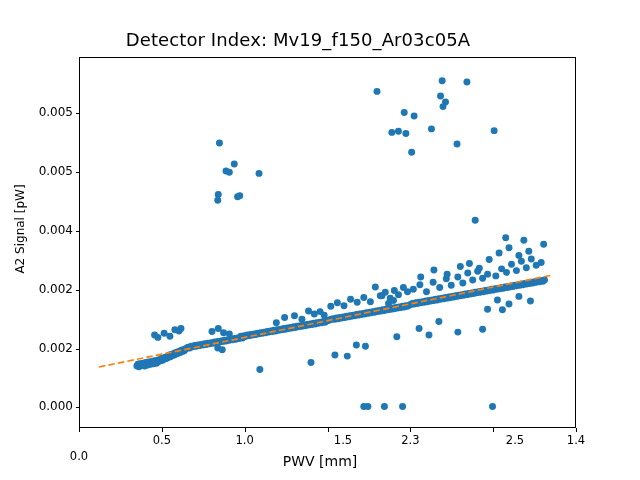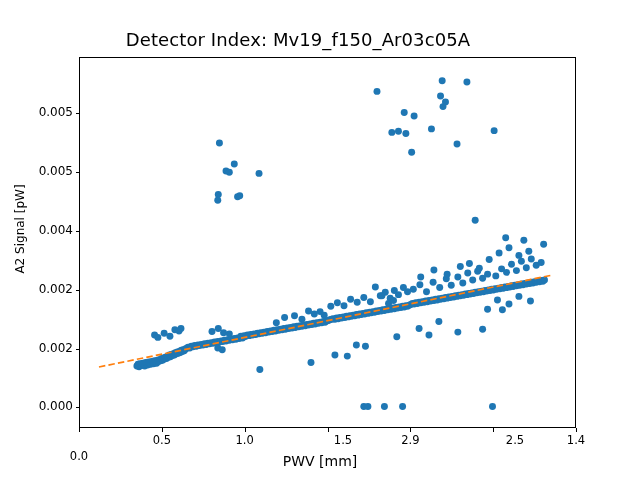--- a/index.html
+++ b/index.html
@@ -518,21 +518,21 @@
       <div class="tick-label-y" style="top: 281.611px;">0.002</div>
       <div class="tick-label-y" style="top: 222.722px;">0.004</div>
       <div class="tick-label-y" style="top: 163.833px;">0.005</div>
       <div class="tick-label-y" style="top: 104.944px;">0.005</div>
     </div>
   <div id="x-tick-labels">
       <div class="tick-label-x" style="left: 79px; margin-top: 16px;">0.0</div>
       <div class="tick-label-x" style="left: 161.833px;">0.5</div>
       <div class="tick-label-x" style="left: 244.667px;">1.0</div>
       <div class="tick-label-x" style="left: 343px;">1.5</div>
-      <div class="tick-label-x" style="left: 410.333px;">2.9</div>
+      <div class="tick-label-x" style="left: 410.333px;">2.3</div>
       <div class="tick-label-x" style="left: 515px;">2.5</div>
       <div class="tick-label-x" style="left: 576px;">1.4</div>
     </div>
 
   <div id="xlabel">PWV [mm]</div>
   <div id="ylabel">A2 Signal [pW]</div>
 
 <div class="tick-mark" style="left: 75.5px; top: 407.389px; width: 3.5px; height: 1px;"></div>
     <div class="tick-mark" style="left: 75.5px; top: 348.5px; width: 3.5px; height: 1px;"></div>
     <div class="tick-mark" style="left: 75.5px; top: 289.611px; width: 3.5px; height: 1px;"></div>

